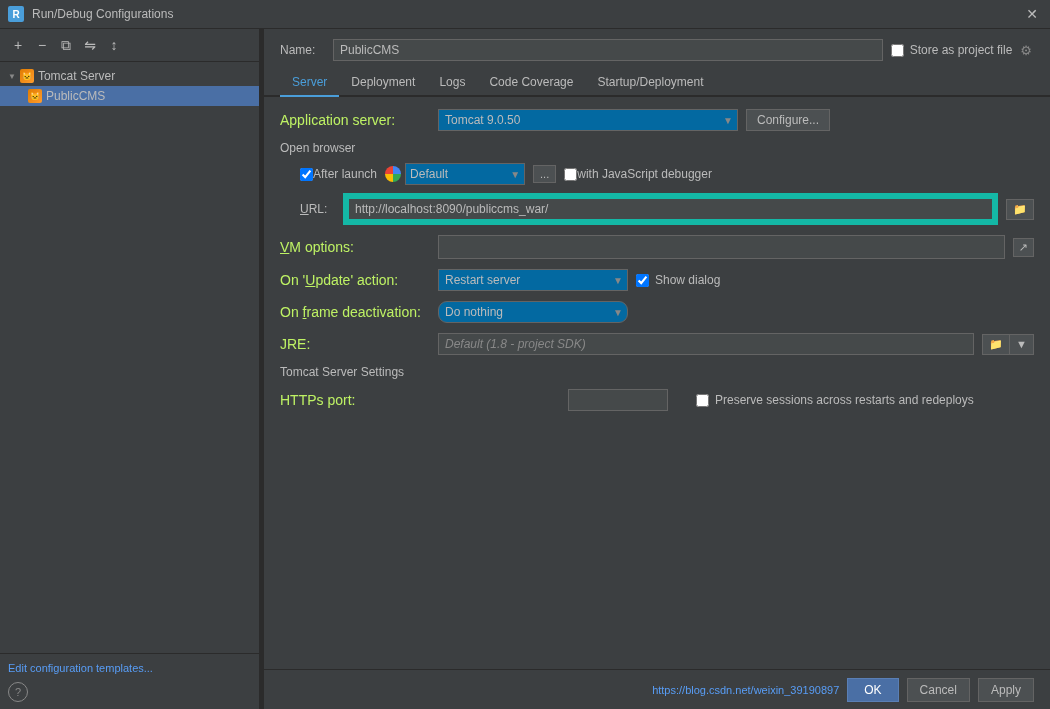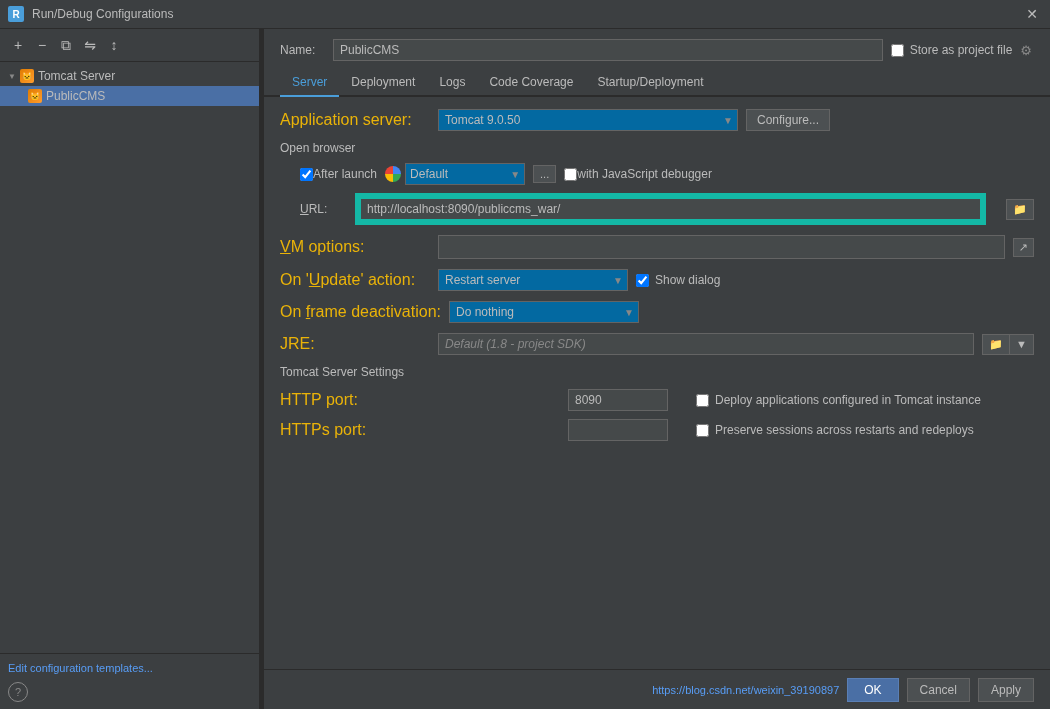--- a/index.html
+++ b/index.html
@@ -205,23 +205,23 @@
     }
 
     
     .form-row {
       display: flex;
       align-items: center;
       margin-bottom: 10px;
       gap: 8px;
     }
     .form-label {
-      color: #eab308;
+      color: #bef264;
       min-width: 150px;
-      font-size: 16px;
+      font-size: 14px;
     }
     .form-select {
       background: #0369a1;
       border: 1px solid #646464;
       color: #bbbbbb;
       padding: 3px 6px;
       font-size: 12px;
       font-family: inherit;
       outline: none;
       cursor: pointer;
@@ -287,21 +287,21 @@
       border: 1px solid #646464;
       color: #bbbbbb;
       padding: 2px 6px;
       font-size: 11px;
       cursor: pointer;
       font-family: inherit;
     }
     .url-row {
       display: flex;
       align-items: center;
-      gap: 20px;
+      gap: 8px;
       margin-bottom: 10px;
       padding-left: 20px;
     }
     .url-label {
       color: #bbbbbb;
       font-size: 12px;
       min-width: 35px;
     }
     .url-label span { text-decoration: underline; }
     .url-input {
@@ -575,52 +575,40 @@
         </div>
         <label class="show-dialog-check check-label">
           <input type="checkbox" checked="" style="">
           <span>Show dialog</span>
         </label>
       </div>
 
       <div class="form-row">
         <span class="form-label">On <span class="underline-char">f</span>rame deactivation:</span>
         <div class="select-wrapper">
-          <select class="form-select" style="min-width:140px;">
+          <select class="form-select" style="min-width:140px;border-radius:9px;">
             <option>Do nothing</option>
             <option>Update classes and resources</option>
             <option>Update resources</option>
           </select>
           <span class="select-arrow">▼</span>
         </div>
       </div>
 
       <div class="form-row">
         <span class="form-label">JRE:</span>
         <input class="jre-input" type="text" value="Default (1.8 - project SDK)" style="">
         <div class="jre-btns">
           <button class="jre-btn">📁</button>
           <button class="jre-btn">▼</button>
         </div>
       </div>
 
       <div class="section-title">Tomcat Server Settings</div>
 
-      <div class="port-row">
-        <span style="width:280px;">
-          <span class="form-label">HTTP port:</span>
-        </span>
-        <div style="display:flex; align-items:center; gap:8px;">
-          <input class="port-input" type="text" value="8090" style="">
-        </div>
-        <label class="deploy-check-label">
-          <input type="checkbox" style="">
-          <span>Deploy applications configured in Tomcat instance</span>
-        </label>
-      </div>
 
       <div class="port-row">
         <span style="width:280px;">
           <span class="form-label">HTTPs port:</span>
         </span>
         <div style="display:flex; align-items:center; gap:8px;">
           <input class="port-input" type="text" value="" style="">
         </div>
         <label class="deploy-check-label">
           <input type="checkbox" style="">

